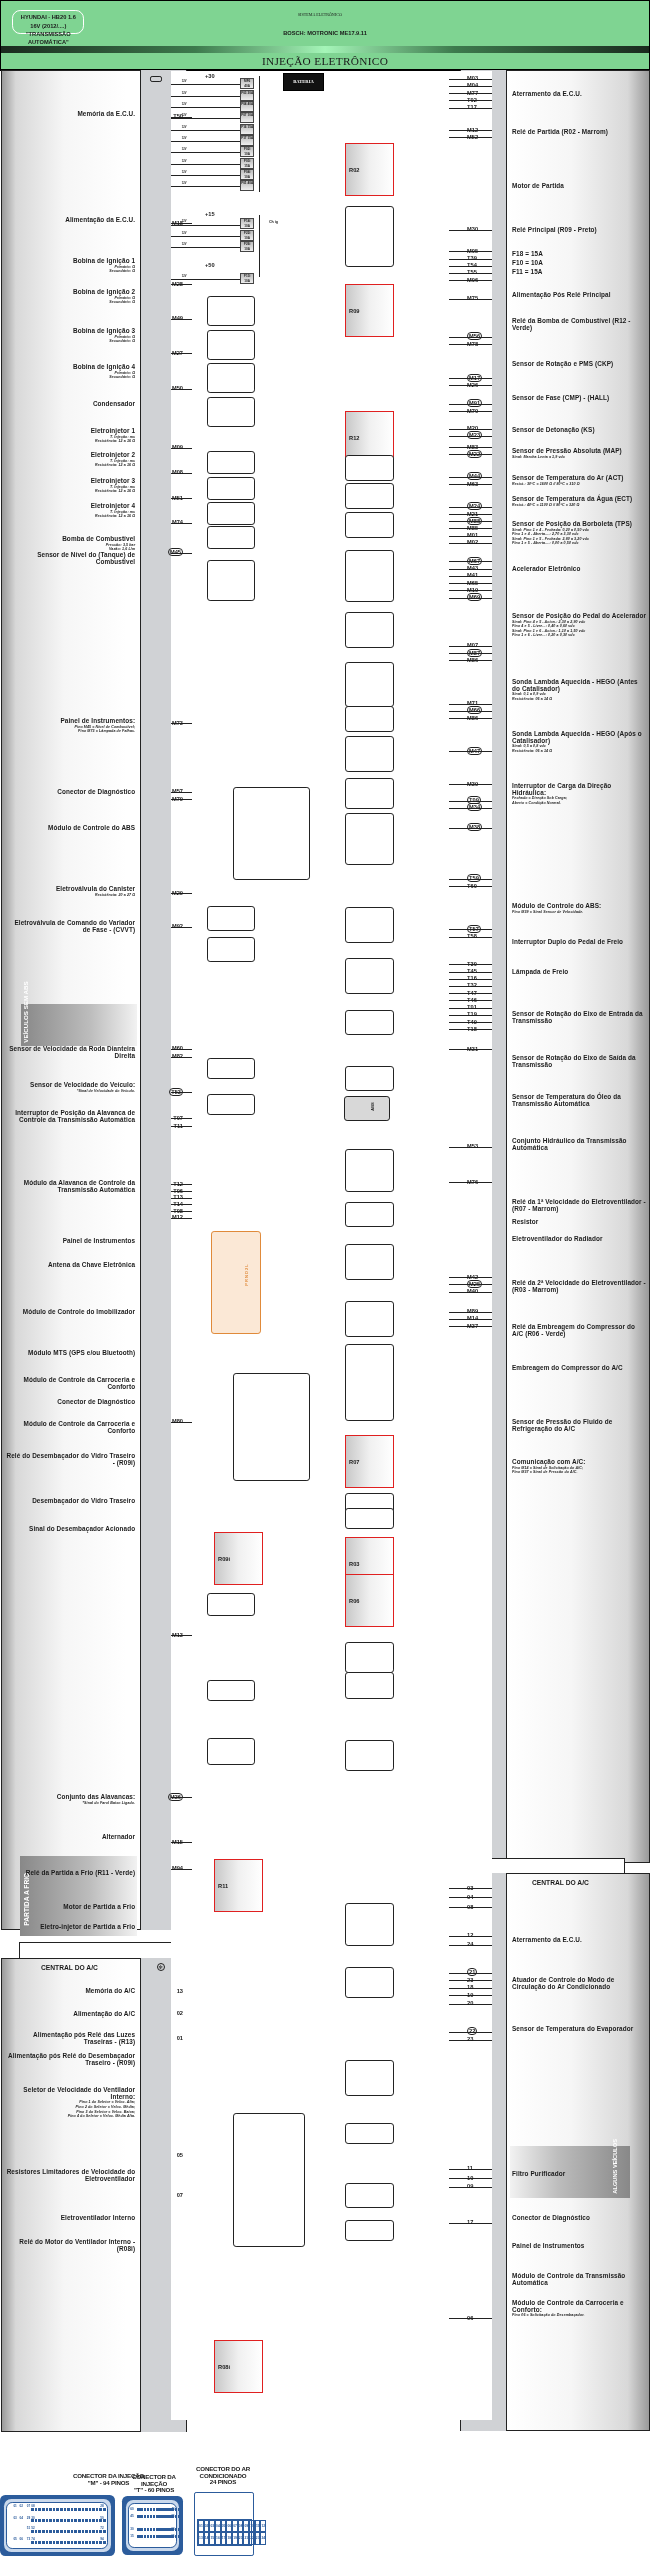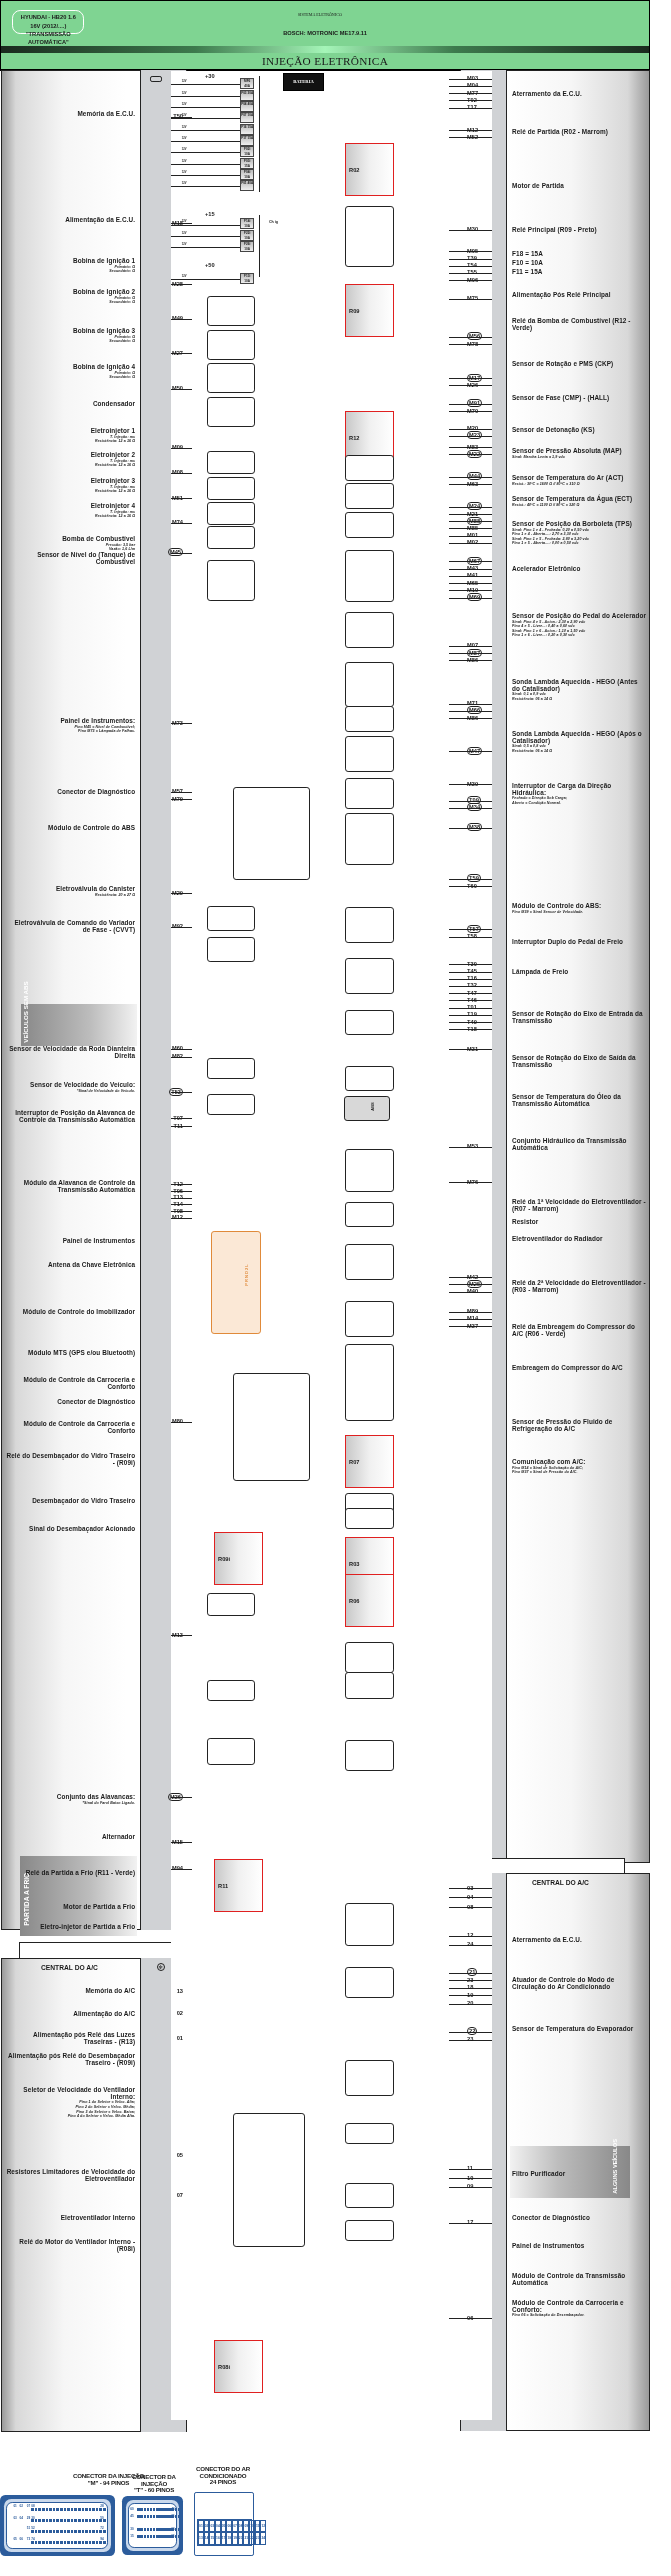--- a/index.html
+++ b/index.html
@@ -69,21 +69,21 @@
 <body>
 
 <div class="header">
   <div class="title-box">
     <div>HYUNDAI - HB20 1.6 16V (2012/....)</div>
     <div class="l2">"TRANSMISSÃO AUTOMÁTICA"</div>
   </div>
   <div class="sys-label"><span>SISTEMA ELETRÔNICO</span></div>
   <div class="bosch">BOSCH: MOTRONIC ME17.9.11</div>
   <div class="hdr-band"></div>
-  <div class="hdr-title">INJEÇÃO ELETRÔNICA</div>
+  <div class="hdr-title">INJEÇÃO ELETRÔNICO</div>
 </div>
 <div class="hdr-bottom"></div>
 
 <div class="frame left-col" style="left:1px;top:70px;width:140px;height:1860px;"></div>
 <div class="pin-col" style="left:140px;top:70px;width:47px;height:1860px;">
   <div class="icon-engine" style="left:9.3px;top:6.2px;"></div>
 </div>
 
 <div class="pin-col" style="left:460px;top:70px;width:47px;height:1793px;">
   <div class="icon-engine" style="left:19.6px;top:6.2px;"></div>

